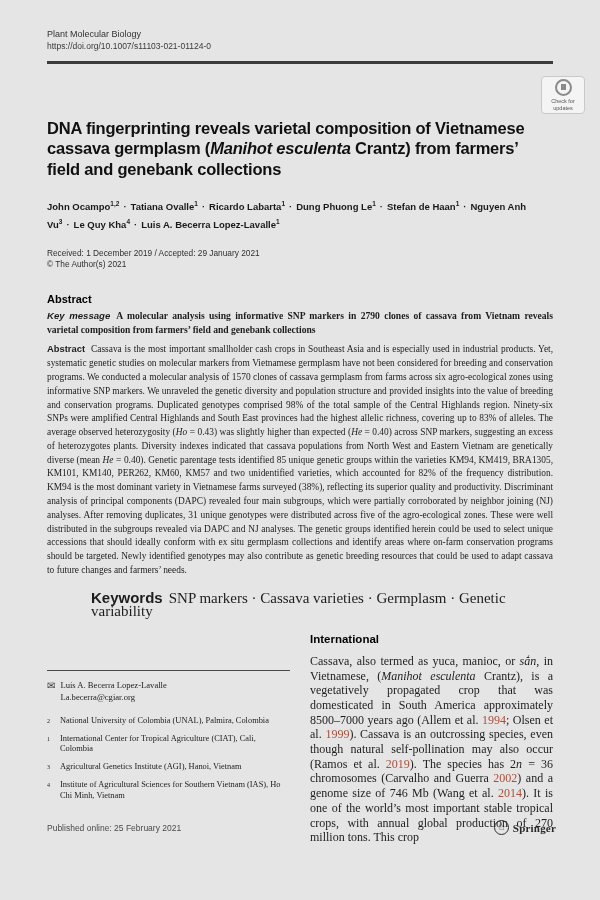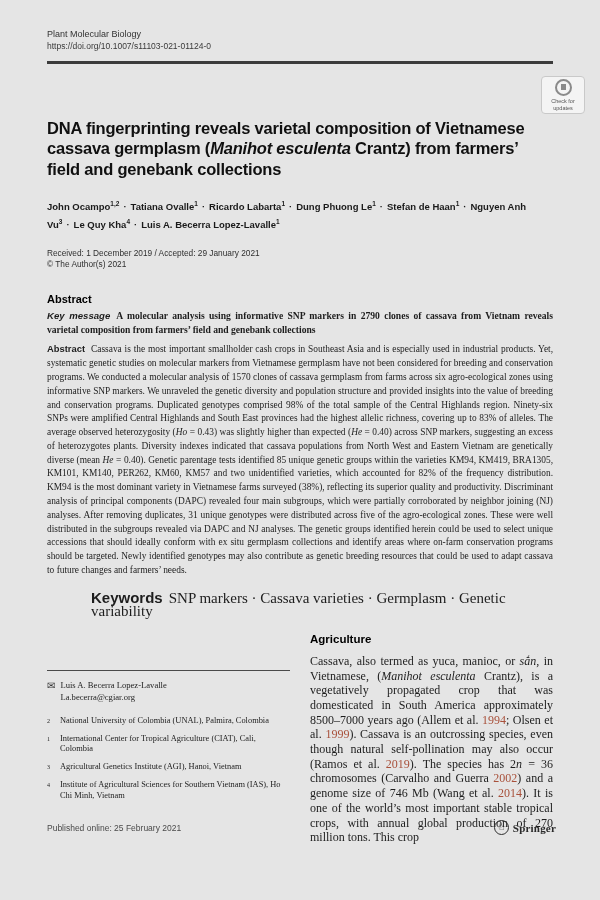--- a/index.html
+++ b/index.html
@@ -123,21 +123,21 @@
             <sup>3</sup>
             <span class="aff-text">Agricultural Genetics Institute (AGI), Hanoi, Vietnam</span>
           </div>
         <div class="aff">
             <sup>4</sup>
             <span class="aff-text">Institute of Agricultural Sciences for Southern Vietnam (IAS), Ho Chi Minh, Vietnam</span>
           </div>
       </div>
     </div>
     <div class="col-right">
-      <h2 class="intro-h">Agriculture</h2>
+      <h2 class="intro-h">International</h2>
       <p class="intro-p"><span>Cassava, also termed as yuca, manioc, or </span><i>sắn</i><span>, in Vietnamese, (</span><i>Manihot esculenta</i><span> Crantz), is a vegetatively propagated crop that was domesticated in South America approximately 8500–7000 years ago (Allem et al. </span><span class="cite">1994</span><span>; Olsen et al. </span><span class="cite">1999</span><span>). Cassava is an outcrossing species, even though natural self-pollination may also occur (Ramos et al. </span><span class="cite">2019</span><span>). The species has 2</span><i>n</i><span> = 36 chromosomes (Carvalho and Guerra </span><span class="cite">2002</span><span>) and a genome size of 746 Mb (Wang et al. </span><span class="cite">2014</span><span>). It is one of the world’s most important stable tropical crops, with annual global production of 270 million tons. This crop</span></p>
     </div>
   </div>
 
   <div class="footer">
     <span class="pub">Published online: 25 February 2021</span>
     <span class="spr">
       <span class="spr-circle">♘</span>
       <span class="spr-word">Springer</span>
     </span>

